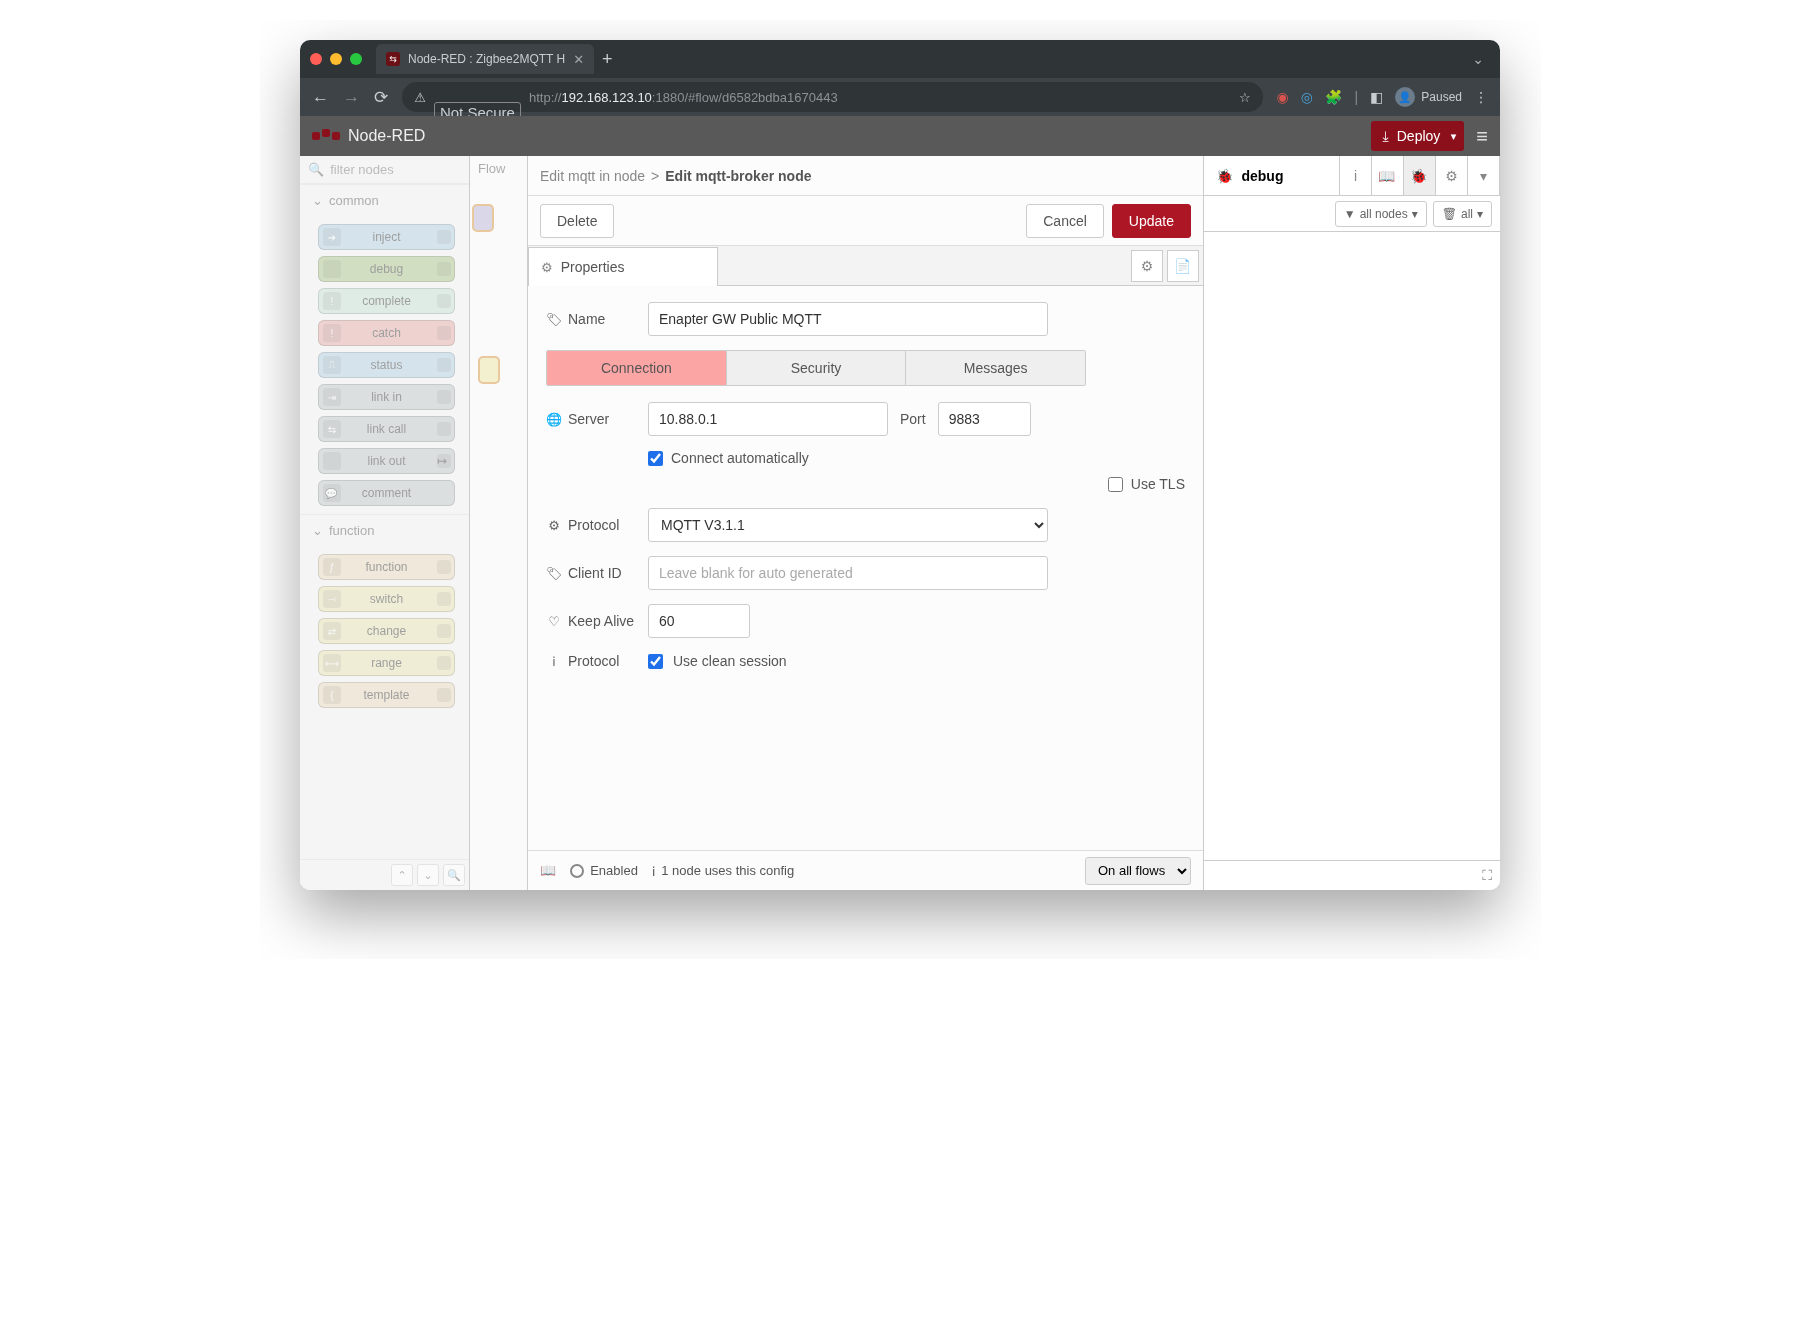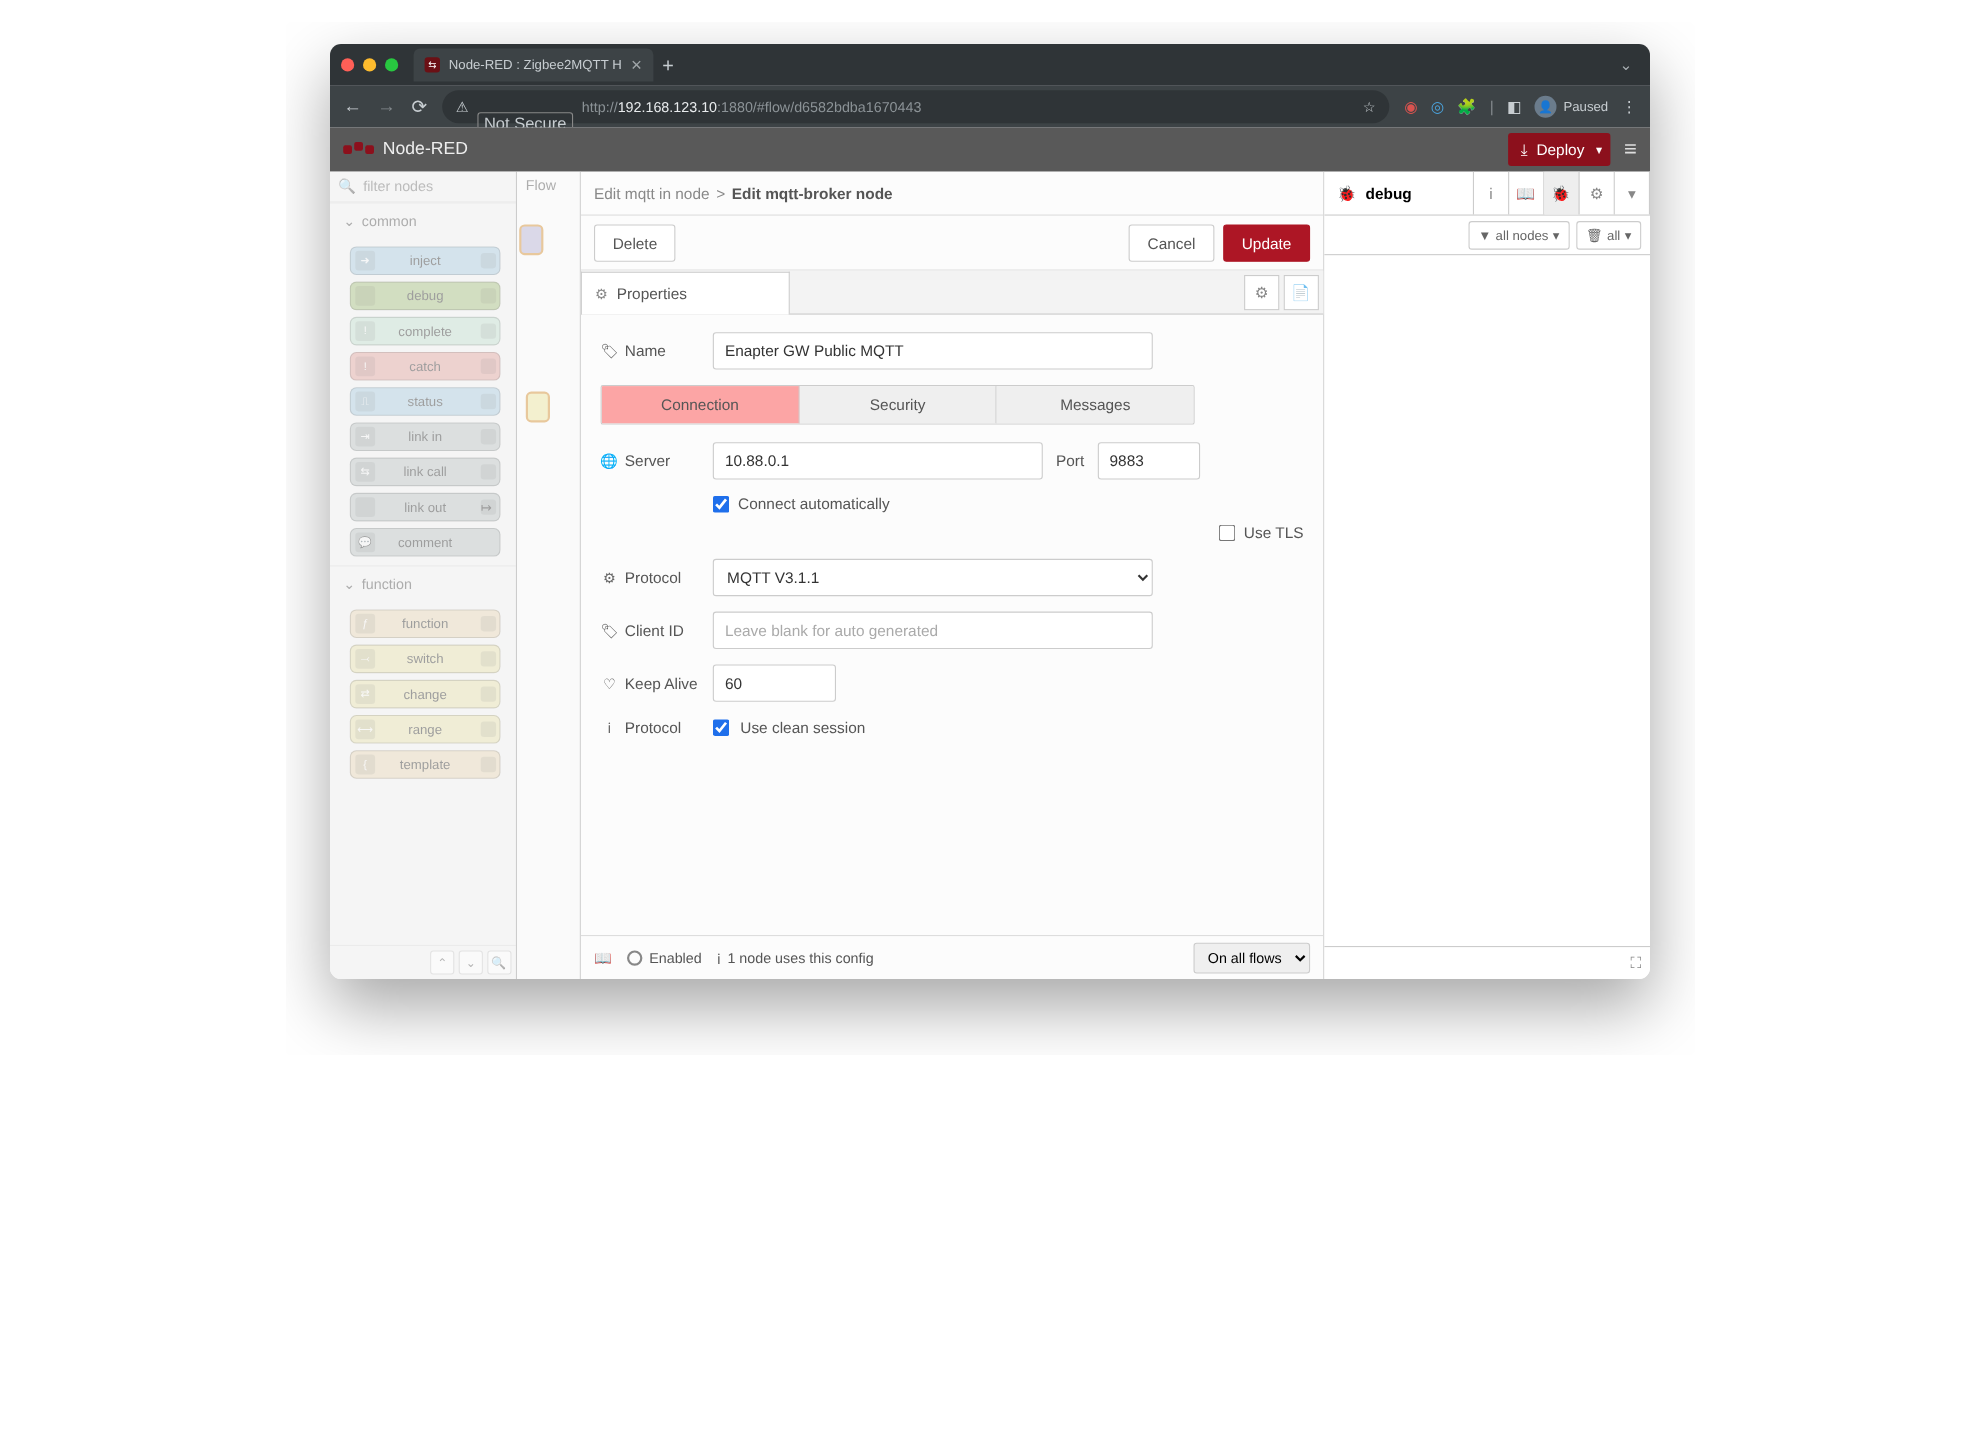--- a/index.html
+++ b/index.html
@@ -90,21 +90,21 @@
 .prop-tab { width:190px; border:1px solid #ccc; border-bottom:none; background:#fff; display:flex; align-items:center; gap:8px; padding:0 12px; font-size:14px; position:relative; top:1px;}
 .prop-tab .gear { color:#888; font-size:13px;}
 .prop-right { margin-left:auto; display:flex; gap:4px; padding:4px;}
 .icon-btn { width:32px;height:32px;border:1px solid #ccc;background:#fff;display:flex;align-items:center;justify-content:center;color:#888;font-size:14px;}
 .form-body { padding:16px 18px 10px 18px; flex:1; overflow:auto; }
 .form-row { display:flex; align-items:center; margin-bottom:14px; gap:10px;}
 .form-row label { width:92px; display:flex; align-items:center; gap:6px; color:#555; font-size:14px;}
 .form-row label .fi { font-size:13px; color:#666; width:16px; text-align:center;}
 input.text { height:34px; border:1px solid #ccc; border-radius:3px; padding:0 10px; font-size:14px; color:#333; }
 input.text::placeholder { color:#aaa; }
-.w-400 { width:400px;} .w-300{width:300px;} .w-90{width:112px;}
+.w-400 { width:400px;} .w-300{width:240px;} .w-90{width:102px;}
 .sub-tabs { display:flex; border:1px solid #ccc; border-radius:2px; overflow:hidden; width:540px; margin-bottom:16px;}
 .sub-tab { flex:1; height:34px; display:flex; align-items:center; justify-content:center; background:#efefef; border-right:1px solid #ccc; font-size:14px;}
 .sub-tab:last-child{border-right:none;}
 .sub-tab.active { background:#fca5a5;}
 .checkbox-row { display:flex; align-items:center; gap:8px; margin-left:102px; margin-bottom:10px; font-size:14px;}
 input[type=checkbox]{ width:15px; height:15px; accent-color:#1f6feb;}
 select.dropdown { height:34px; border:1px solid #ccc; border-radius:3px; padding:0 8px; width:400px; font-size:14px; background:#fff; color:#333;}
 .server-row { display:flex; align-items:center; gap:12px;}
 .tray-footer { height:40px; border-top:1px solid #ddd; display:flex; align-items:center; padding:0 12px; gap:14px; font-size:13px; color:#555;}
 .footer-sel { height:28px; border:1px solid #ccc; border-radius:3px; padding:0 8px; font-size:13px; }

